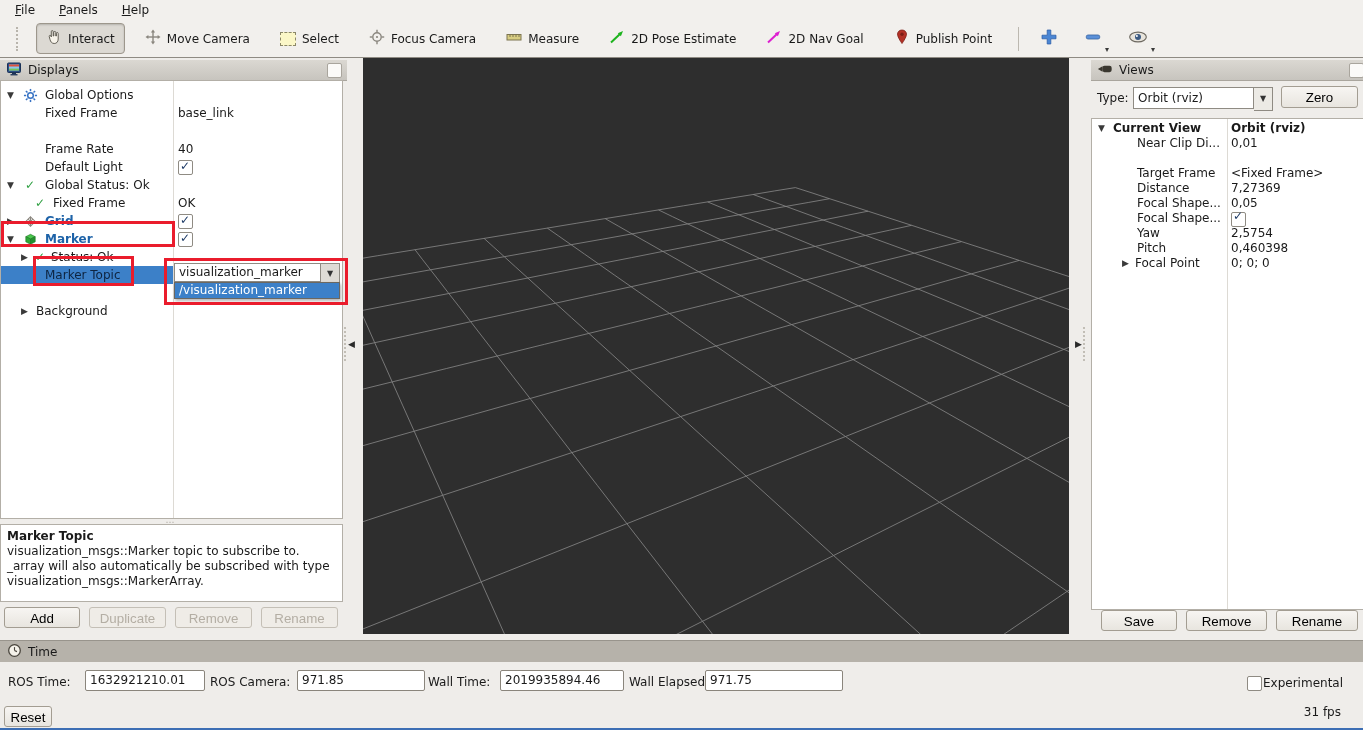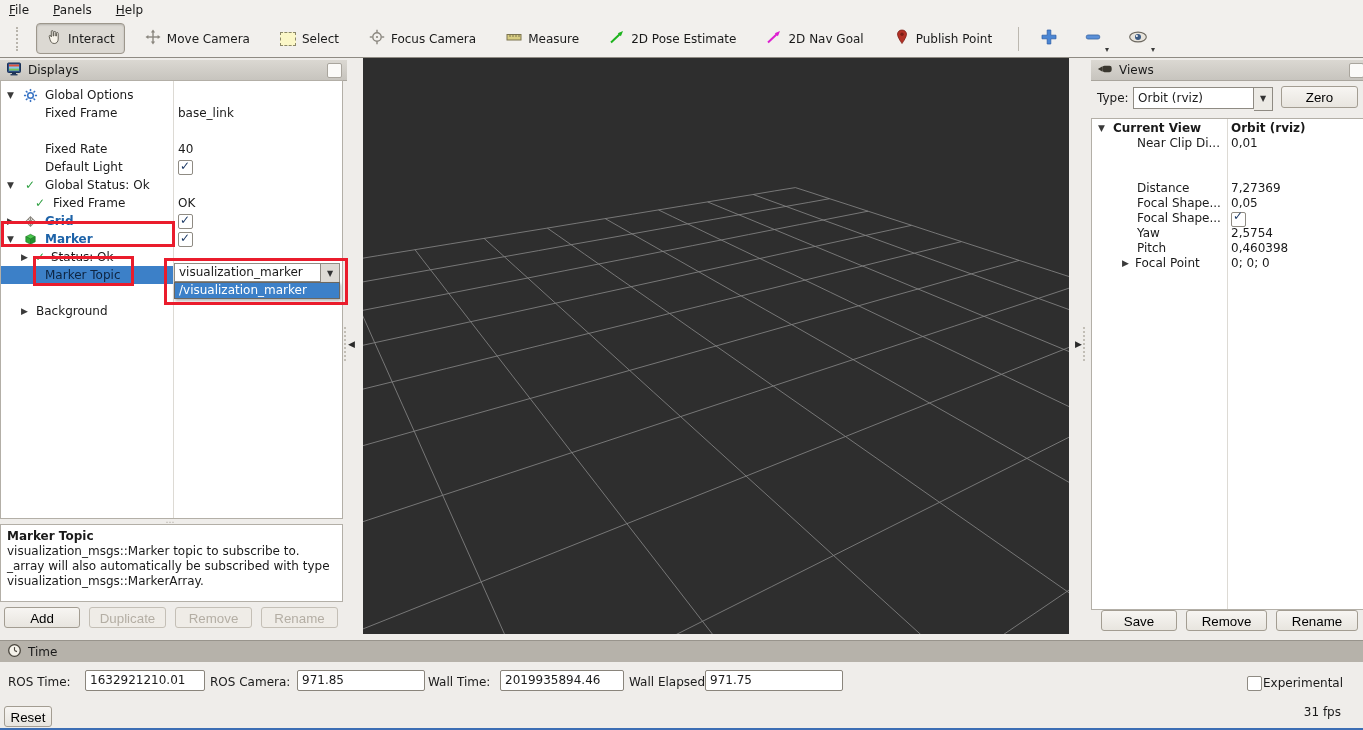--- a/index.html
+++ b/index.html
@@ -1,21 +1,21 @@
 <!DOCTYPE html>
 <html><head>
 <meta charset="utf-8">
 <style>
   html,body{margin:0;padding:0}
   body{width:1363px;height:730px;position:relative;overflow:hidden;
        font-family:"DejaVu Sans","Liberation Sans",sans-serif;font-size:12px;color:#1a1a1a;
        background:#efedea;}
   .abs{position:absolute}
   
-  .menubar{position:absolute;left:0;top:0;right:0;height:20px;background:#f2f0ed;display:flex;align-items:center;gap:14px;padding-left:4px}
+  .menubar{position:absolute;left:0;top:0;right:0;height:20px;background:#f2f0ed;display:flex;align-items:center;gap:14px;padding-left:10px}
   .menu-item{padding:1px 5px;cursor:default}
   .menu-item u{text-decoration:underline}
   
   .toolbar{position:absolute;left:0;top:20px;right:0;height:37px;background:#f2f0ed;border-bottom:1px solid #8f8b83;display:flex;align-items:center;padding-left:16px;gap:10px}
   .tb-handle{width:4px;height:24px;border-left:2px dotted #b8b4ac;margin-right:4px}
   .tool{display:flex;align-items:center;gap:6px;padding:5px 9px;border-radius:4px;border:1px solid transparent;white-space:nowrap}
   .tool.active{background:#dcd9d3;border:1px solid #9d978c;box-shadow:inset 0 1px 2px rgba(0,0,0,.18)}
   .tb-sep{width:1px;height:24px;background:#bcb8b0;margin:0 6px}
   .tb-small{display:flex;align-items:flex-start;padding:2px 5px;position:relative}
   .dd-arrow{font-size:8px;color:#3a3a3a;position:absolute;right:-2px;bottom:-3px}
@@ -209,21 +209,21 @@
     <span class="tlabel" style="left:44px">Global Options</span>
   </div>
 
   <div class="trow" style="top:23px">
     <span class="tlabel" style="left:44px">Fixed Frame</span>
     <span class="tval" style="left:177px">base_link</span>
   </div>
 
 
   <div class="trow" style="top:59px">
-    <span class="tlabel" style="left:44px">Fixed Rate</span>
+    <span class="tlabel" style="left:44px">Frame Rate</span>
     <span class="tval" style="left:177px">40</span>
   </div>
 
   <div class="trow" style="top:77px">
     <span class="tlabel" style="left:44px">Default Light</span>
     <span class="cb checked" style="position:absolute;left:177px;top:2px"></span>
   </div>
 
   <div class="trow" style="top:95px">
     <span class="tarrow" style="left:6px">▼</span>
@@ -359,20 +359,24 @@
 
   <div class="trow" style="top:2px;height:15px;line-height:15px">
     <span class="tarrow" style="left:6px">▼</span>
     <span class="tlabel" style="left:21px;font-weight:bold">Current View</span>
     <span class="tval" style="left:139px;font-weight:bold">Orbit (rviz)</span>
   </div>
   <div class="trow" style="top:17px;height:15px;line-height:15px">
     <span class="tlabel" style="left:45px">Near Clip Di...</span>
     <span class="tval" style="left:139px">0,01</span>
   </div>
+  <div class="trow" style="top:47px;height:15px;line-height:15px">
+    <span class="tlabel" style="left:45px">Target Frame</span>
+    <span class="tval" style="left:139px">&lt;Fixed Frame&gt;</span>
+  </div>
   <div class="trow" style="top:62px;height:15px;line-height:15px">
     <span class="tlabel" style="left:45px">Distance</span>
     <span class="tval" style="left:139px">7,27369</span>
   </div>
   <div class="trow" style="top:77px;height:15px;line-height:15px">
     <span class="tlabel" style="left:45px">Focal Shape...</span>
     <span class="tval" style="left:139px">0,05</span>
   </div>
   <div class="trow" style="top:92px;height:15px;line-height:15px">
     <span class="tlabel" style="left:45px">Focal Shape...</span>

